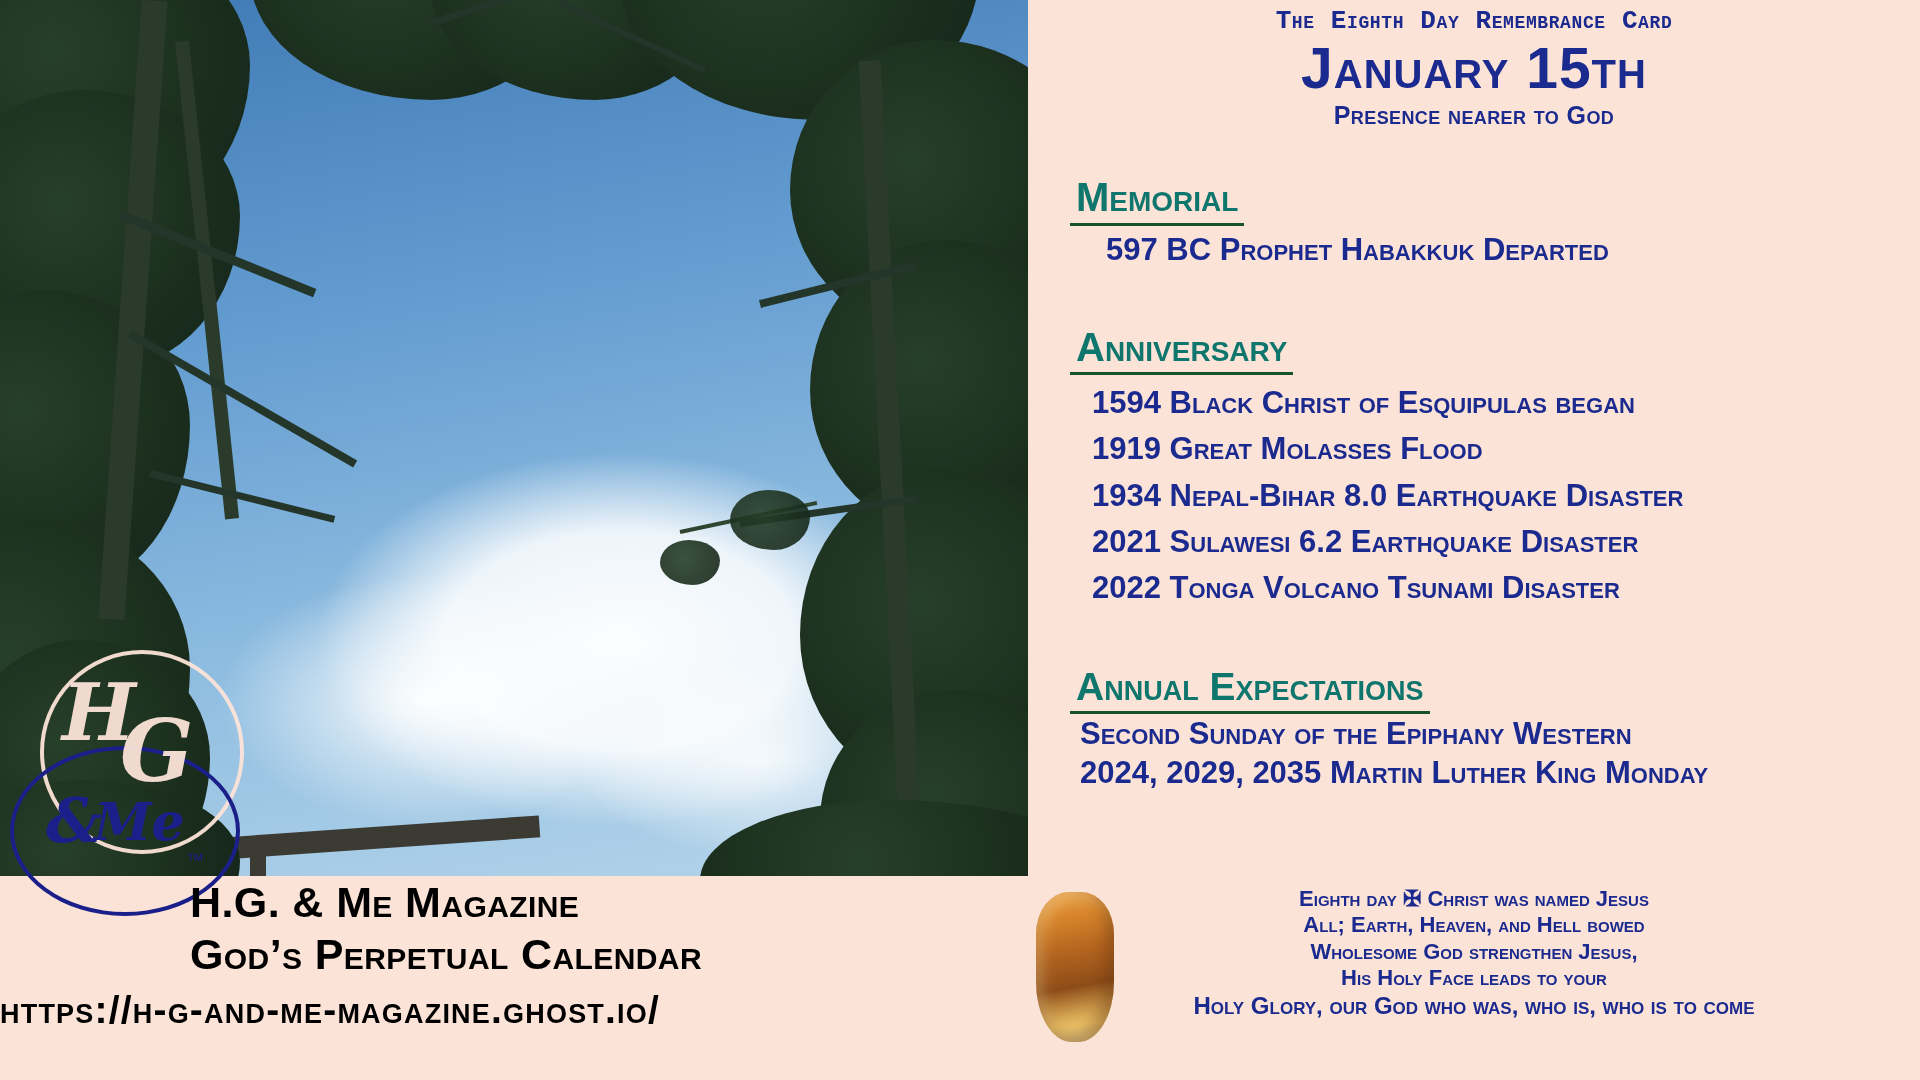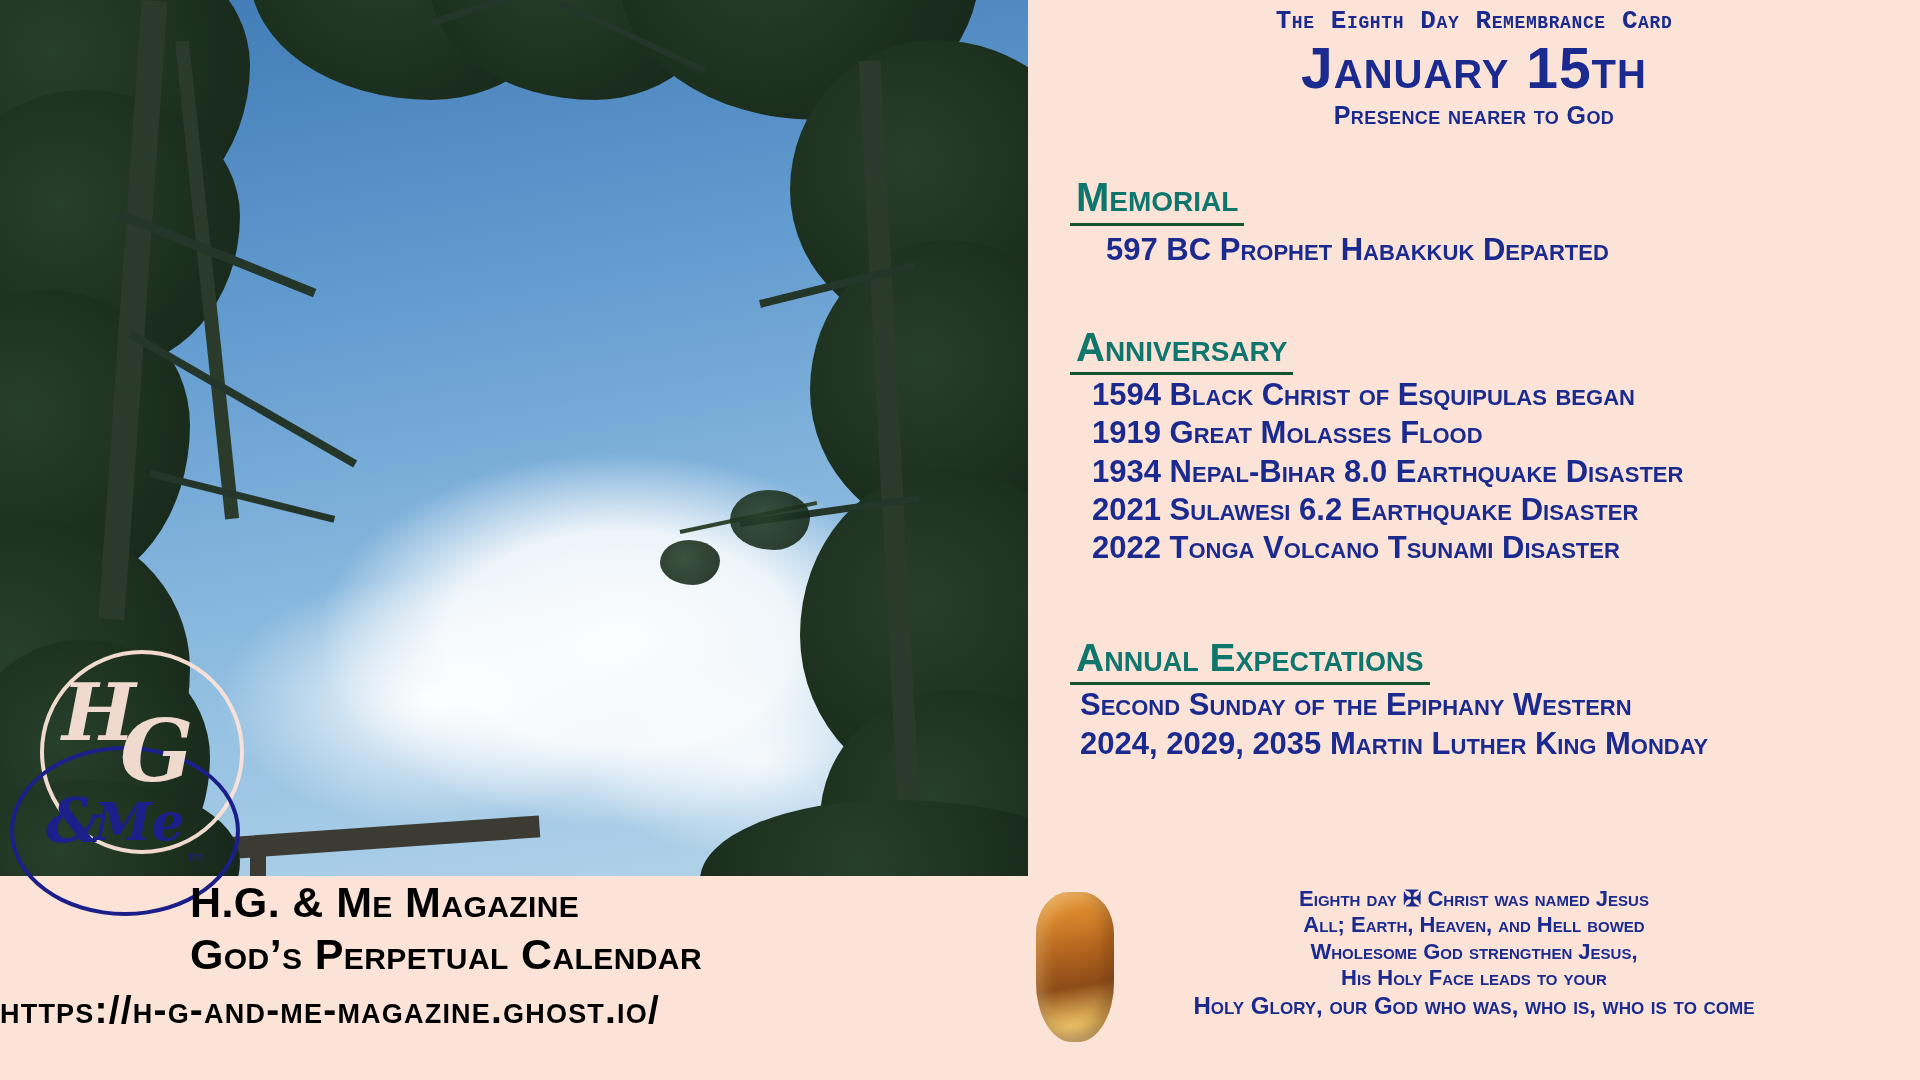--- a/index.html
+++ b/index.html
@@ -163,36 +163,36 @@
     display: inline-block;
     font-family: "Liberation Sans", sans-serif;
     font-weight: 700;
     font-size: 40px;
     font-variant: small-caps;
     color: #0f766e;
     border-bottom: 3px solid #14532d;
     padding: 0 6px 1px 6px;
     line-height: 1.18;
   }
-  .sec-head.ann-exp { font-size: 39px; margin-top: 11px; }
+  .sec-head.ann-exp { font-size: 39px; }
   .entry {
     font-family: "Liberation Sans", sans-serif;
     font-weight: 700;
     font-size: 31px;
     font-variant: small-caps;
     color: #1b2a8f;
     line-height: 1.17;
     margin-left: 22px;
     white-space: nowrap;
   }
   .entry.indent { margin-left: 94px; }
   .memorial-wrap { margin-top: 44px; }
   .memorial-wrap .entry { margin-top: 6px; margin-left: 36px; }
   .anniv-wrap { margin-top: 56px; }
-  .anniv-wrap .entry { margin-top: 2px; }
+  .anniv-wrap .entry { margin-top: 10px; }
   .annexp-wrap { margin-top: 58px; }
   .annexp-wrap .entry { margin-top: 2px; margin-left: 10px; }
 
   
   .footer {
     position: absolute;
     left: 0;
     top: 876px;
     width: 892px;
     height: 204px;

